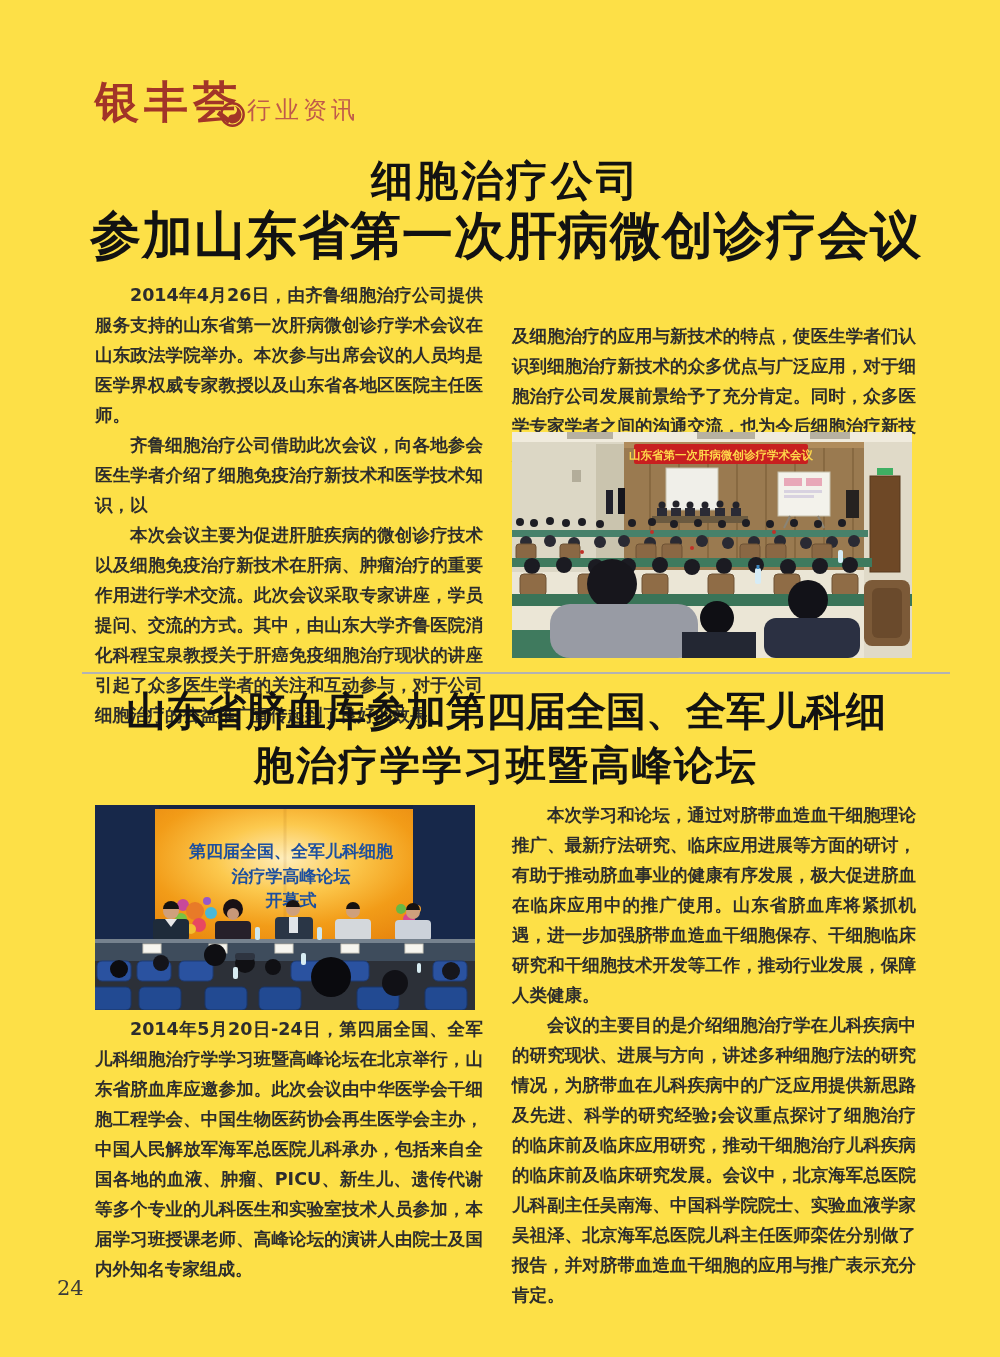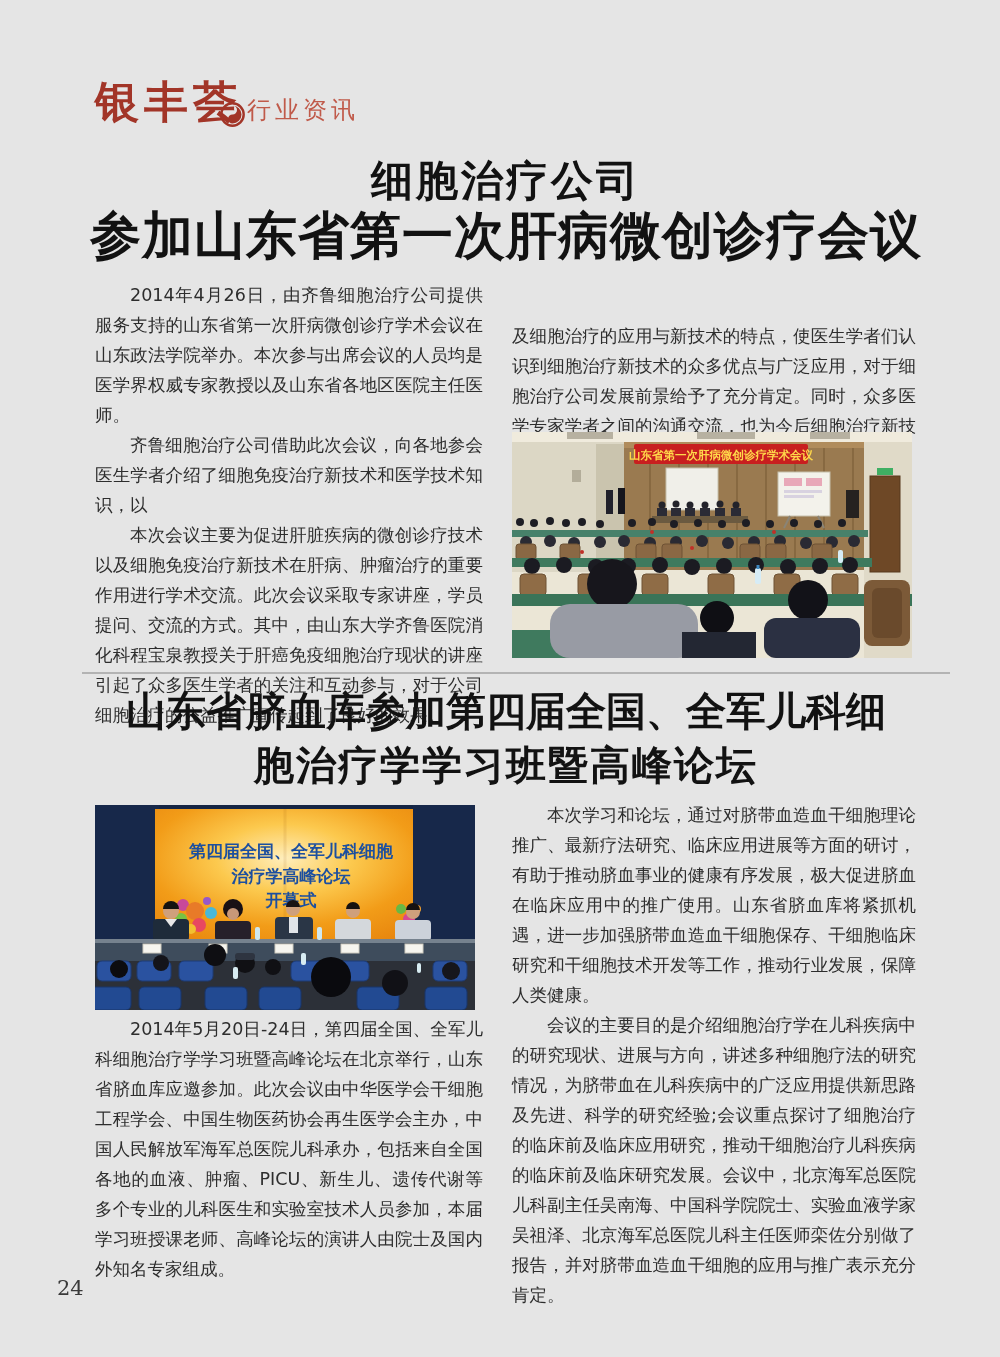--- a/index.html
+++ b/index.html
@@ -1,33 +1,33 @@
 <!DOCTYPE html>
 <html><head>
 <meta charset="utf-8">
 <style>
   html,body{margin:0;padding:0;background:#ffffff;}
-  .page{position:relative;width:1000px;height:1357px;background:#e5e5e5;overflow:hidden;
+  .page{position:relative;width:1000px;height:1357px;background:#fde047;overflow:hidden;
         font-family:"DejaVu Sans",sans-serif;}
   
   .logo-text{position:absolute;left:95px;top:72px;font-family:"DejaVu Serif",serif;
              font-weight:700;font-size:44px;line-height:60px;color:#a23528;letter-spacing:5px;}
   .swirl{position:absolute;left:219px;top:101px;}
   .section-label{position:absolute;left:247px;top:95px;font-size:24px;line-height:30px;
                  color:#c05a4a;letter-spacing:4px;font-weight:500;}
   
   .title{position:absolute;left:80px;width:852px;text-align:center;
          font-family:"DejaVu Serif",serif;font-weight:700;color:#121212;}
   .t1-1{top:156px;font-size:42px;line-height:50px;letter-spacing:3px;}
   .t1-2{top:210px;font-size:51px;line-height:50px;letter-spacing:1px;}
   .t2-1{top:686px;font-size:40px;line-height:50px;}
   .t2-2{top:740px;font-size:40px;line-height:50px;letter-spacing:2px;}
   
   .col{position:absolute;font-size:17.5px;line-height:30px;color:#2d2d2d;
-       text-align:justify;}
+       text-align:justify;font-weight:bold;}
   .col p{margin:0;text-indent:2em;}
   .col p.cont{text-indent:0;margin-top:43px;}
   .a1-left{left:95px;top:280px;width:388px;}
   .a1-right{left:512px;top:278px;width:404px;}
   .a2-left{left:95px;top:1014px;width:388px;}
   .a2-right{left:512px;top:800px;width:404px;}
   
   .divider{position:absolute;left:82px;top:672px;width:868px;height:2px;background:#b3b3b3;}
   
   .photo1{position:absolute;left:512px;top:432px;width:400px;height:226px;}

